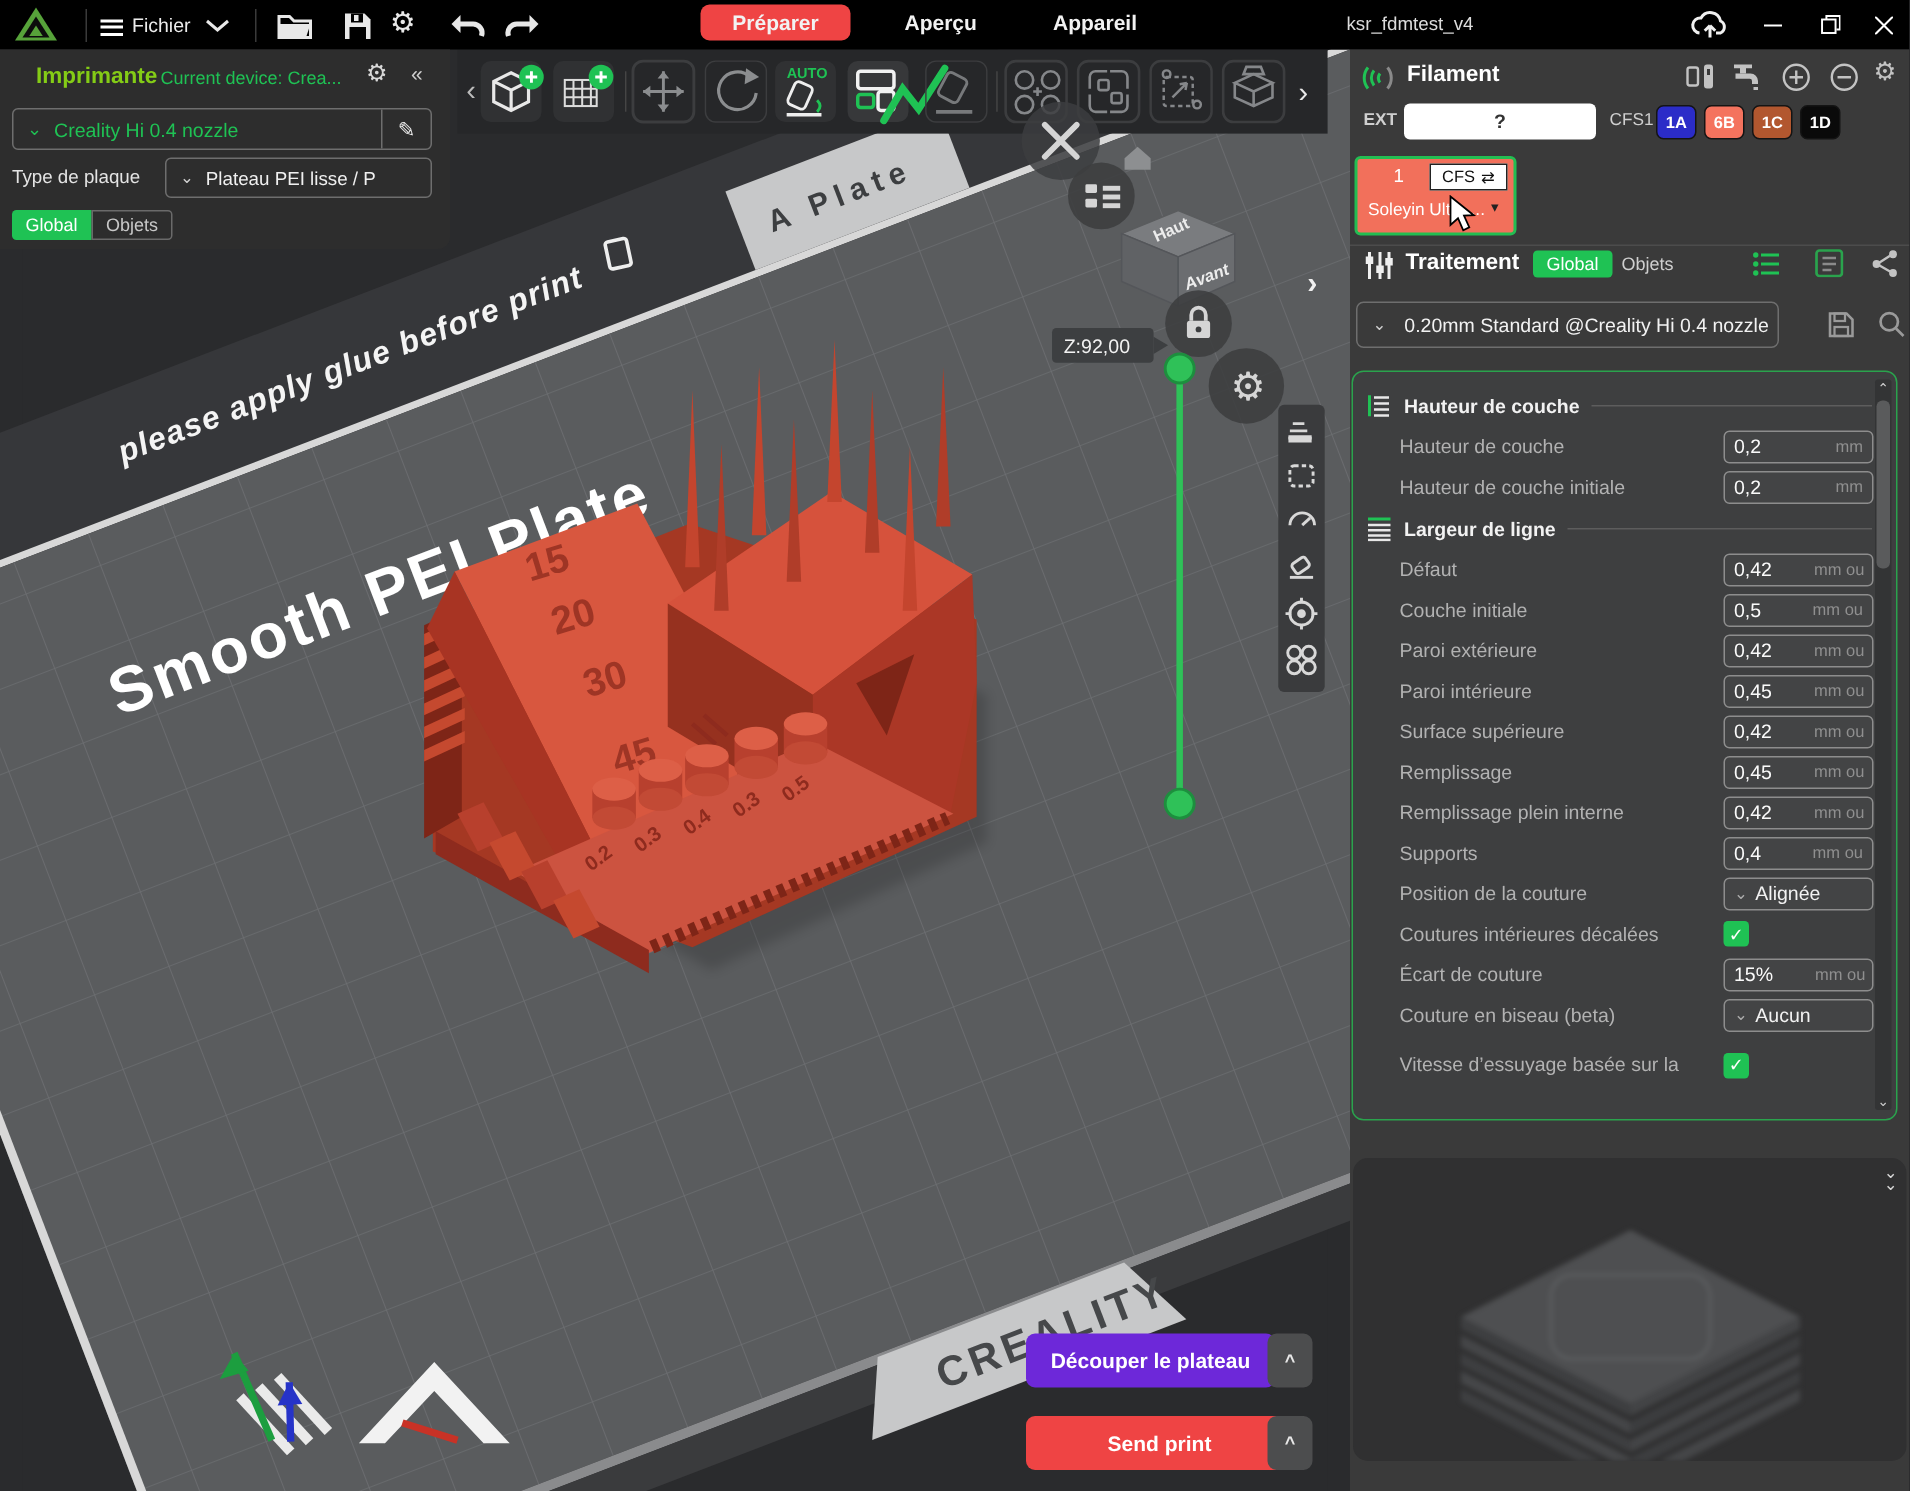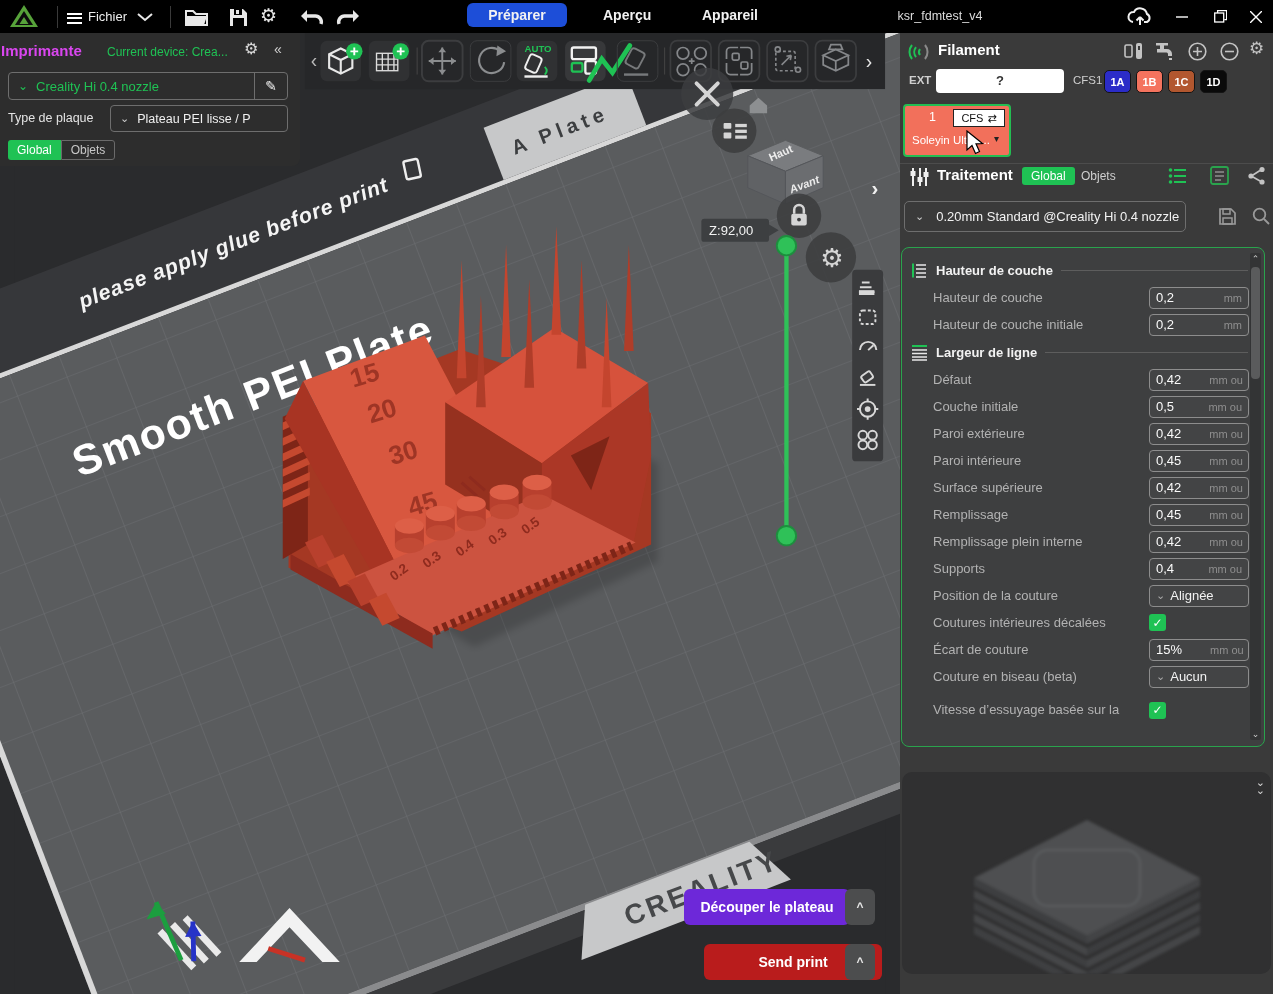--- a/index.html
+++ b/index.html
@@ -4,21 +4,21 @@
 <style>
   html,body{margin:0;padding:0;background:#1b1b1b;}
   *{box-sizing:border-box;font-family:"Liberation Sans","DejaVu Sans",sans-serif;}
   #app{position:relative;width:1273px;height:994px;overflow:hidden;background:#2a2b2d;}
   .abs{position:absolute;}
   
   #titlebar{left:0;top:0;width:1273px;height:33px;background:#000;display:flex;align-items:center;}
   .tb-sep{width:1px;height:22px;background:#3a3a3a;}
   .tb-text{color:#ededed;font-size:13px;}
   .tab-btn{color:#f2f2f2;font-weight:bold;font-size:14px;padding:4px 10px;border-radius:6px;}
-  .tab-btn.active{background:#1d4ed8;}
+  .tab-btn.active{background:#ef4444;}
   .win-btn{width:34px;height:33px;display:flex;align-items:center;justify-content:center;}
   
   #printerPanel{left:0;top:33px;width:300px;height:133px;background:rgba(45,45,45,.97);border-bottom-right-radius:8px;color:#eee;}
   .dd{border:1px solid #6e6e6e;border-radius:4px;display:flex;align-items:center;background:transparent;}
   .green{color:#1fc254;}
   
   #rightPanel{left:900px;top:33px;width:397px;height:961px;background:#3a3a3a;color:#e8e8e8;}
   .chip{width:27px;height:23px;border-radius:5px;color:#fff;font-size:11px;font-weight:bold;display:flex;align-items:center;justify-content:center;border:1px solid #141414;}
   .pill-tab{font-size:12px;padding:2px 9px;border-radius:3px;color:#cfcfcf;}
   .pill-tab.active{background:#1fc254;color:#fff;}
@@ -398,21 +398,21 @@
         </svg>
       </div>
     <div class="win-btn abs" style="left:1239px;">
         <svg width="12" height="12">
           <path d="M0,0 L12,12 M12,0 L0,12" stroke="#fff" stroke-width="1.4"></path>
         </svg>
       </div>
   </div>
 
   <div id="printerPanel" class="abs">
-    <span class="abs" style="left:1px;top:9px;font-size:15px;font-weight:bold;color:#d946ef;">Imprimante</span>
+    <span class="abs" style="left:24px;top:9px;font-size:15px;font-weight:bold;color:#84cc16;">Imprimante</span>
     <span class="abs green" style="left:107px;top:12px;font-size:12px;">Current device: Crea...</span>
     <span class="abs" style="left:244px;top:6px;font-size:16px;color:#d8d8d8;">⚙</span>
     <span class="abs" style="left:274px;top:8px;font-size:14px;color:#cfcfcf;">«</span>
     <div class="dd abs" style="left:8px;top:39px;width:280px;height:28px;">
       <span class="green" style="margin-left:9px;font-size:12px;">⌄</span>
       <span class="green" style="margin-left:8px;font-size:13px;">Creality Hi 0.4 nozzle</span>
       <span style="margin-left:auto;align-self:stretch;width:1px;background:#6e6e6e;"></span>
       <span style="width:32px;text-align:center;color:#f0f0f0;font-size:14px;">✎</span>
     </div>
     <span class="abs" style="left:8px;top:78px;font-size:12.5px;color:#e4e4e4;">Type de plaque</span>
@@ -451,21 +451,21 @@
     <svg class="abs" style="left:320px;top:9px;" width="19" height="19">
         <circle cx="9.5" cy="9.5" r="8.3" fill="none" stroke="#c3c3c3" stroke-width="1.6"></circle>
         <path d="M5,9.5h9" stroke="#c3c3c3" stroke-width="1.6"></path>
       </svg>
     <span class="abs" style="left:349px;top:5px;font-size:17px;color:#c3c3c3;">⚙</span>
 
     <span class="abs" style="left:9px;top:41px;font-size:11.5px;color:#cfcfcf;font-weight:bold;">EXT</span>
     <div class="abs" style="left:36px;top:36px;width:128px;height:24px;background:#fff;border-radius:4px;text-align:center;line-height:24px;font-size:13px;color:#333;font-weight:bold;">?</div>
     <span class="abs" style="left:173px;top:41px;font-size:11.5px;color:#cfcfcf;">CFS1</span>
     <div class="chip abs" style="left:204px;top:37px;background:#2b2cc8;">1A</div>
-    <div class="chip abs" style="left:236px;top:37px;background:#f4735e;">1B</div>
+    <div class="chip abs" style="left:236px;top:37px;background:#f4735e;">6B</div>
     <div class="chip abs" style="left:268px;top:37px;background:#b2572f;">1C</div>
     <div class="chip abs" style="left:300px;top:37px;background:#0a0a0a;">1D</div>
 
     <div class="abs" style="left:3px;top:71px;width:108px;height:53px;background:#f2705b;border:2px solid #23bd52;border-radius:4px;">
       <span class="abs" style="left:24px;top:4px;font-size:12.5px;color:#fff;">1</span>
       <div class="abs" style="left:48px;top:3px;width:52px;height:18px;background:#fff;border:1px solid #222;display:flex;align-items:center;justify-content:center;gap:4px;font-size:11px;color:#111;">
         <span>CFS</span>
         <span>⇄</span>
       </div>
       <span class="abs" style="left:7px;top:28px;font-size:11.5px;color:#fff;">Soleyin Ultra ...</span>
@@ -674,19 +674,19 @@
           <polygon points="72,154 185,212 185,220 72,162" fill="#3f4042"></polygon>
             <polygon points="185,212 298,154 298,162 185,220" fill="#454648"></polygon>
         </g>
       </svg>
       <div class="abs" style="right:6px;top:6px;color:#d8d8d8;font-size:11px;line-height:8px;text-align:center;">⌄<br>⌄</div>
     </div>
   </div>
 
   <div class="act-btn abs" style="left:684px;top:889px;width:166px;height:36px;background:#6d28d9;">Découper le plateau</div>
   <div class="caret-btn abs" style="left:845px;top:889px;width:30px;height:36px;">^</div>
-  <div class="act-btn abs" style="left:704px;top:944px;width:178px;height:36px;background:#b91c1c;">Send print</div>
+  <div class="act-btn abs" style="left:684px;top:944px;width:178px;height:36px;background:#ef4444;">Send print</div>
   <div class="caret-btn abs" style="left:845px;top:944px;width:30px;height:36px;">^</div>
 
   <svg class="abs" style="left:966px;top:130px;" width="22" height="26">
     <polygon points="1,1 1,20 6,15.5 9.5,23.5 13.5,21.5 10,13.8 16.5,13.5" fill="#fff" stroke="#000" stroke-width="1.2"></polygon>
   </svg>
 </div>
 
 </body></html>

